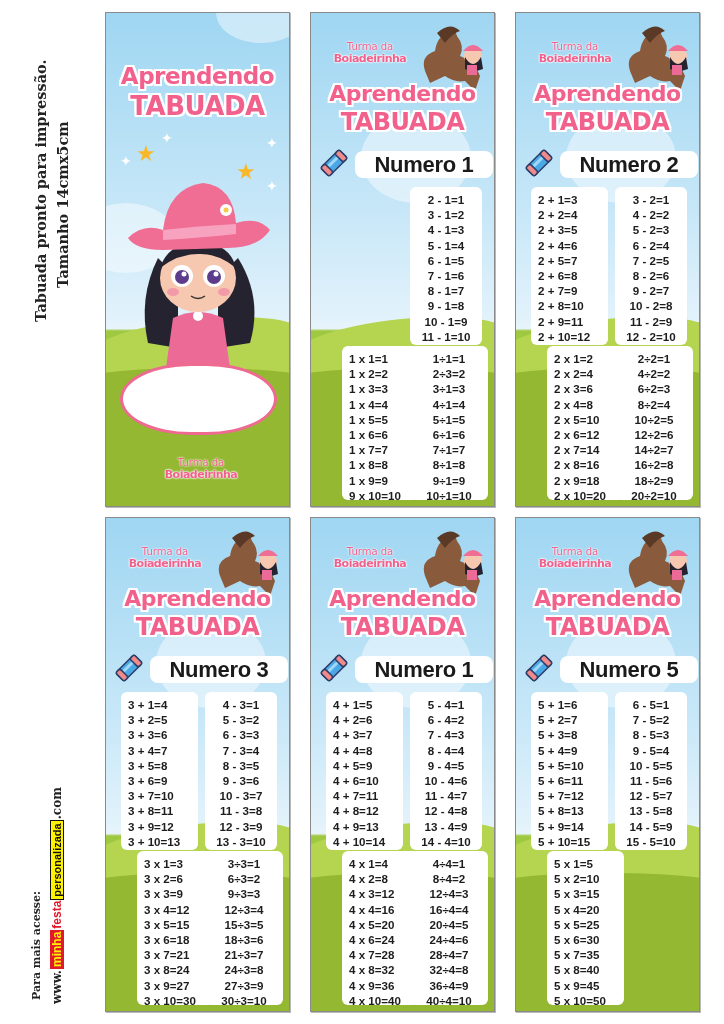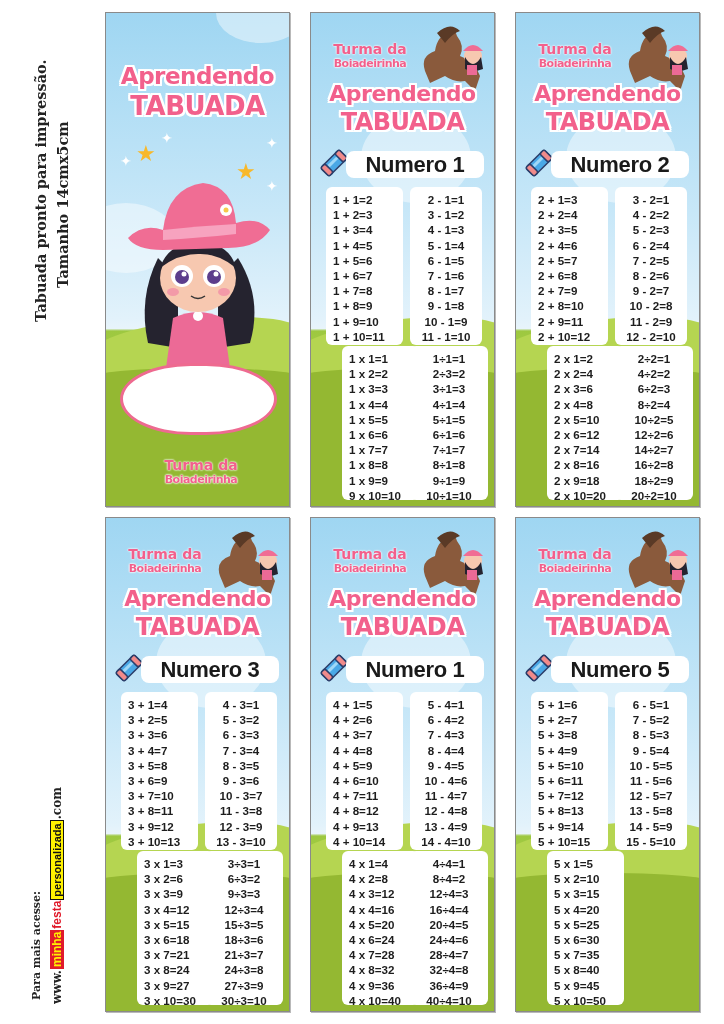--- a/index.html
+++ b/index.html
@@ -54,31 +54,31 @@
   .cover-title2 { position: absolute; top: 78px; left: 0; right: 0; font-size: 26px; }
   .star { position: absolute; color: #f8b82a; font-size: 22px; }
   .sparkle { position: absolute; color: #fff; font-size: 14px; }
 
   .girl { position: absolute; left: 12px; top: 155px; width: 160px; height: 200px; }
   .name-cloud {
     position: absolute; left: 14px; top: 350px; width: 157px; height: 72px;
     background: #fff; border: 3px solid #ee6a90; border-radius: 45% / 50%;
   }
   .logo-small { position: absolute; left: 55px; top: 444px; width: 80px; text-align: center; }
-  .logo-turma { font-family: "DejaVu Sans", sans-serif; font-weight: bold; font-size: 14px; color: #f2608c; text-shadow: 0 0 2px #fff, 0 0 2px #fff; }
+  .logo-turma { font-family: "DejaVu Sans", sans-serif; font-weight: normal; font-size: 10px; color: #f2608c; text-shadow: 0 0 2px #fff, 0 0 2px #fff; }
   .logo-boi { font-family: "DejaVu Sans", sans-serif; font-weight: bold; font-size: 11px; color: #f2608c; letter-spacing: -0.5px; text-shadow: 0 0 2px #fff, 0 0 2px #fff, 0 0 2px #fff; text-align: center; }
 
   
   .hdr-logo { position: absolute; left: 18px; top: 28px; width: 82px; text-align: center; }
   .horse { position: absolute; left: 104px; top: 8px; width: 80px; height: 75px; }
   .hdr-title1 { position: absolute; top: 68px; left: 0; right: 0; font-size: 22px; }
   .hdr-title2 { position: absolute; top: 95px; left: 0; right: 0; font-size: 24px; }
 
   .num-pill {
-    position: absolute; left: 35px; top: 138px; width: 138px; height: 27px;
+    position: absolute; left: 44px; top: 138px; width: 138px; height: 27px;
     background: #fff; border-radius: 8px;
     display: flex; align-items: center; justify-content: center;
     font-family: "Liberation Sans", sans-serif; font-weight: bold; font-size: 22px; color: #1a1a1a;
     letter-spacing: -0.3px;
   }
   .eraser { position: absolute; left: 6px; top: 133px; width: 34px; height: 34px; }
 
   .box {
     position: absolute; background: #fff; border-radius: 6px;
     padding: 5px 0 0 0;
@@ -167,32 +167,20 @@
   <div class="hdr-title2">TABUADA</div>
   <svg class="eraser" viewBox="0 0 34 34">
     <g transform="rotate(-45 17 17)">
       <rect x="4" y="11" width="26" height="12" rx="3" fill="#4aa8e6" stroke="#2c3e6a" stroke-width="1.5"></rect>
       <rect x="4" y="11" width="6" height="12" rx="2" fill="#f18a8a" stroke="#2c3e6a" stroke-width="1.5"></rect>
       <rect x="24" y="11" width="6" height="12" rx="2" fill="#f18a8a" stroke="#2c3e6a" stroke-width="1.5"></rect>
       <rect x="11" y="14" width="12" height="3" fill="#9fd8f7"></rect>
     </g>
   </svg>
   <div class="num-pill">Numero 1</div>
-  <div class="box left b-add">
-    <div class="line">1 + 1=2</div>
-    <div class="line">1 + 2=3</div>
-    <div class="line">1 + 3=4</div>
-    <div class="line">1 + 4=5</div>
-    <div class="line">1 + 5=6</div>
-    <div class="line">1 + 6=7</div>
-    <div class="line">1 + 7=8</div>
-    <div class="line">1 + 8=9</div>
-    <div class="line">1 + 9=10</div>
-    <div class="line">1 + 10=11</div>
-  </div>
   <div class="box right b-sub">
     <div class="line">2 - 1=1</div>
     <div class="line">3 - 1=2</div>
     <div class="line">4 - 1=3</div>
     <div class="line">5 - 1=4</div>
     <div class="line">6 - 1=5</div>
     <div class="line">7 - 1=6</div>
     <div class="line">8 - 1=7</div>
     <div class="line">9 - 1=8</div>
     <div class="line">10 - 1=9</div>

